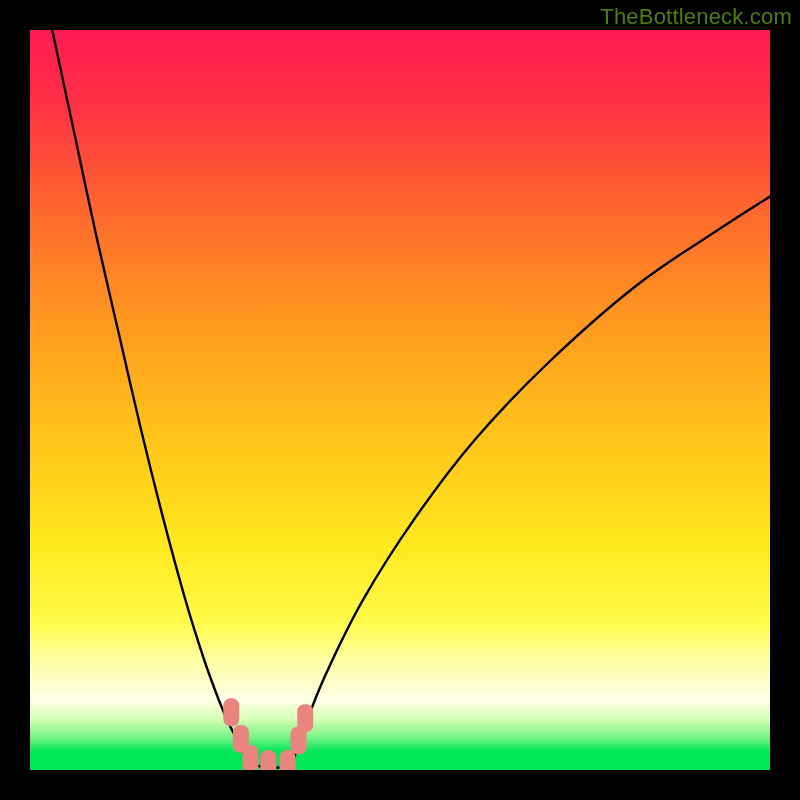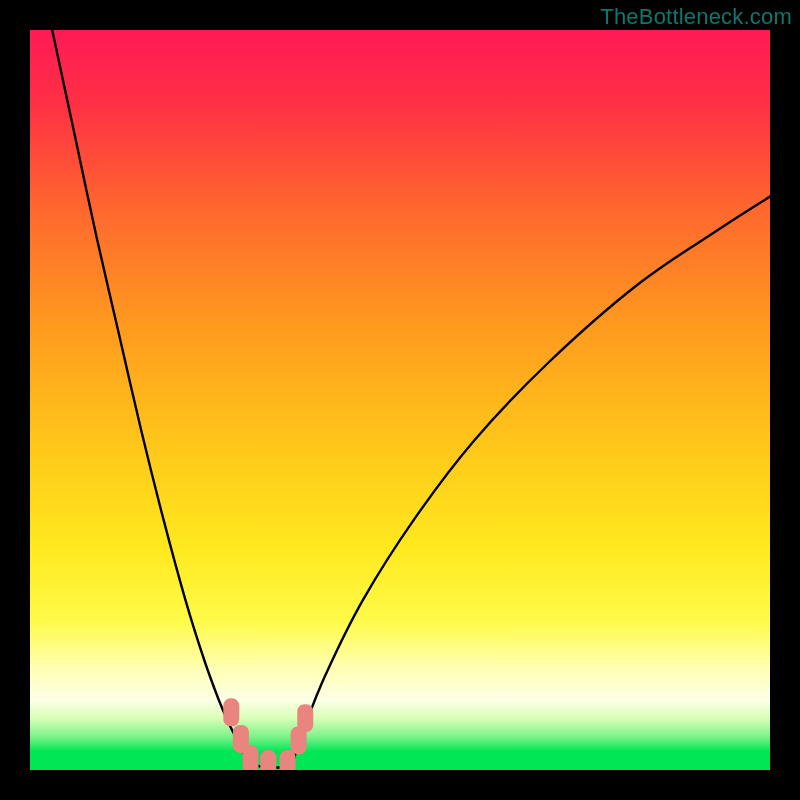--- a/index.html
+++ b/index.html
@@ -22,21 +22,21 @@
     position: absolute;
     left: 0; top: 0; width: 100%; height: 100%;
   }
   .watermark {
     position: absolute;
     top: 4px;
     right: 8px;
     font-family: Arial, Helvetica, sans-serif;
     font-size: 22px;
     font-weight: 500;
-    color: #0f766e;
+    color: #4d7c0f;
     letter-spacing: 0.2px;
     user-select: none;
   }
   svg.curve-layer {
     position: absolute;
     left: 0; top: 0;
     width: 100%; height: 100%;
     overflow: visible;
   }
 </style>

